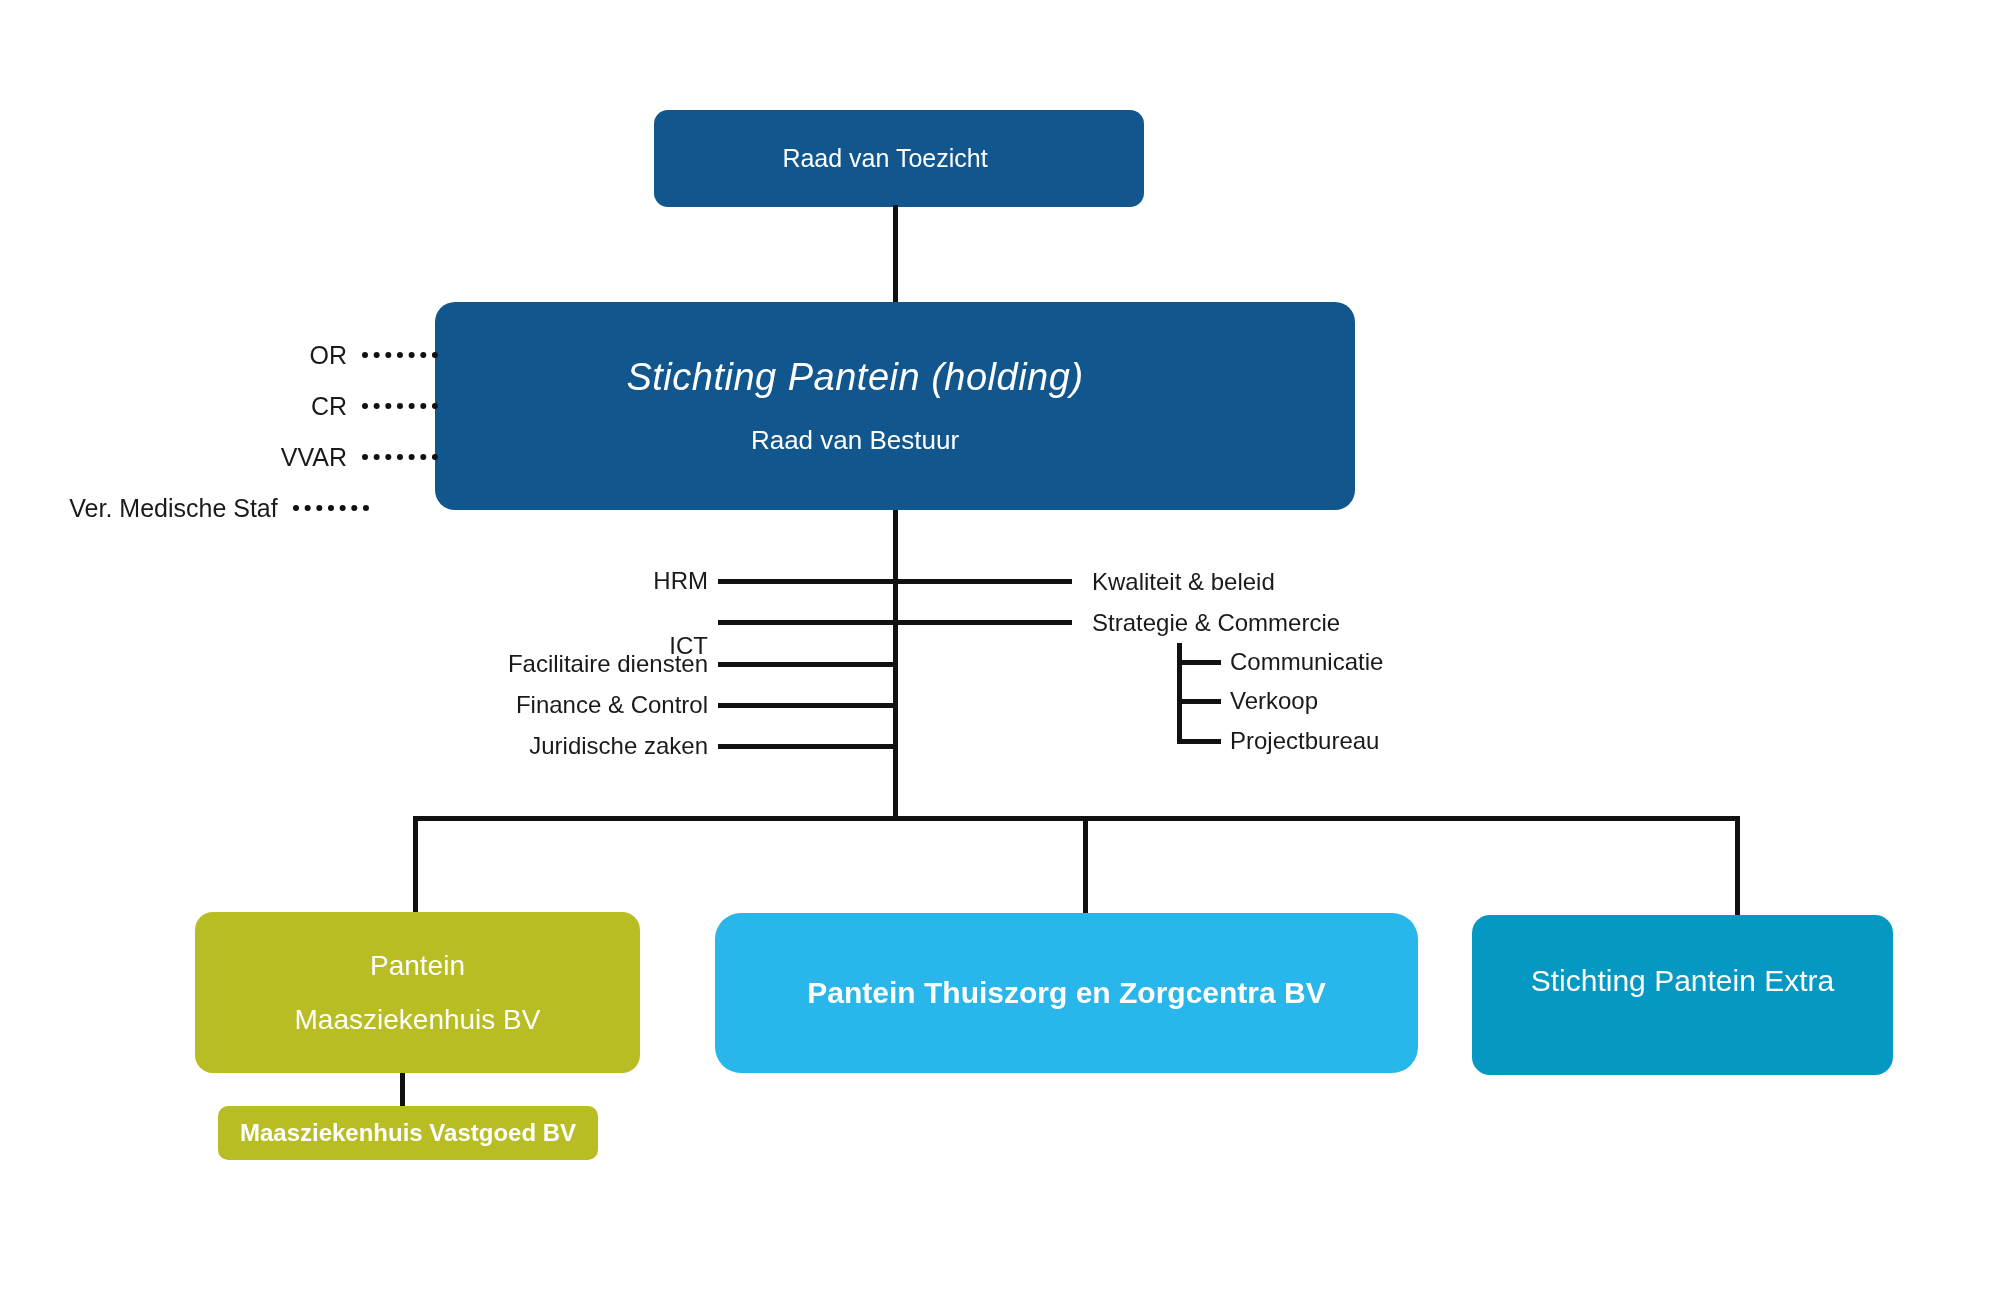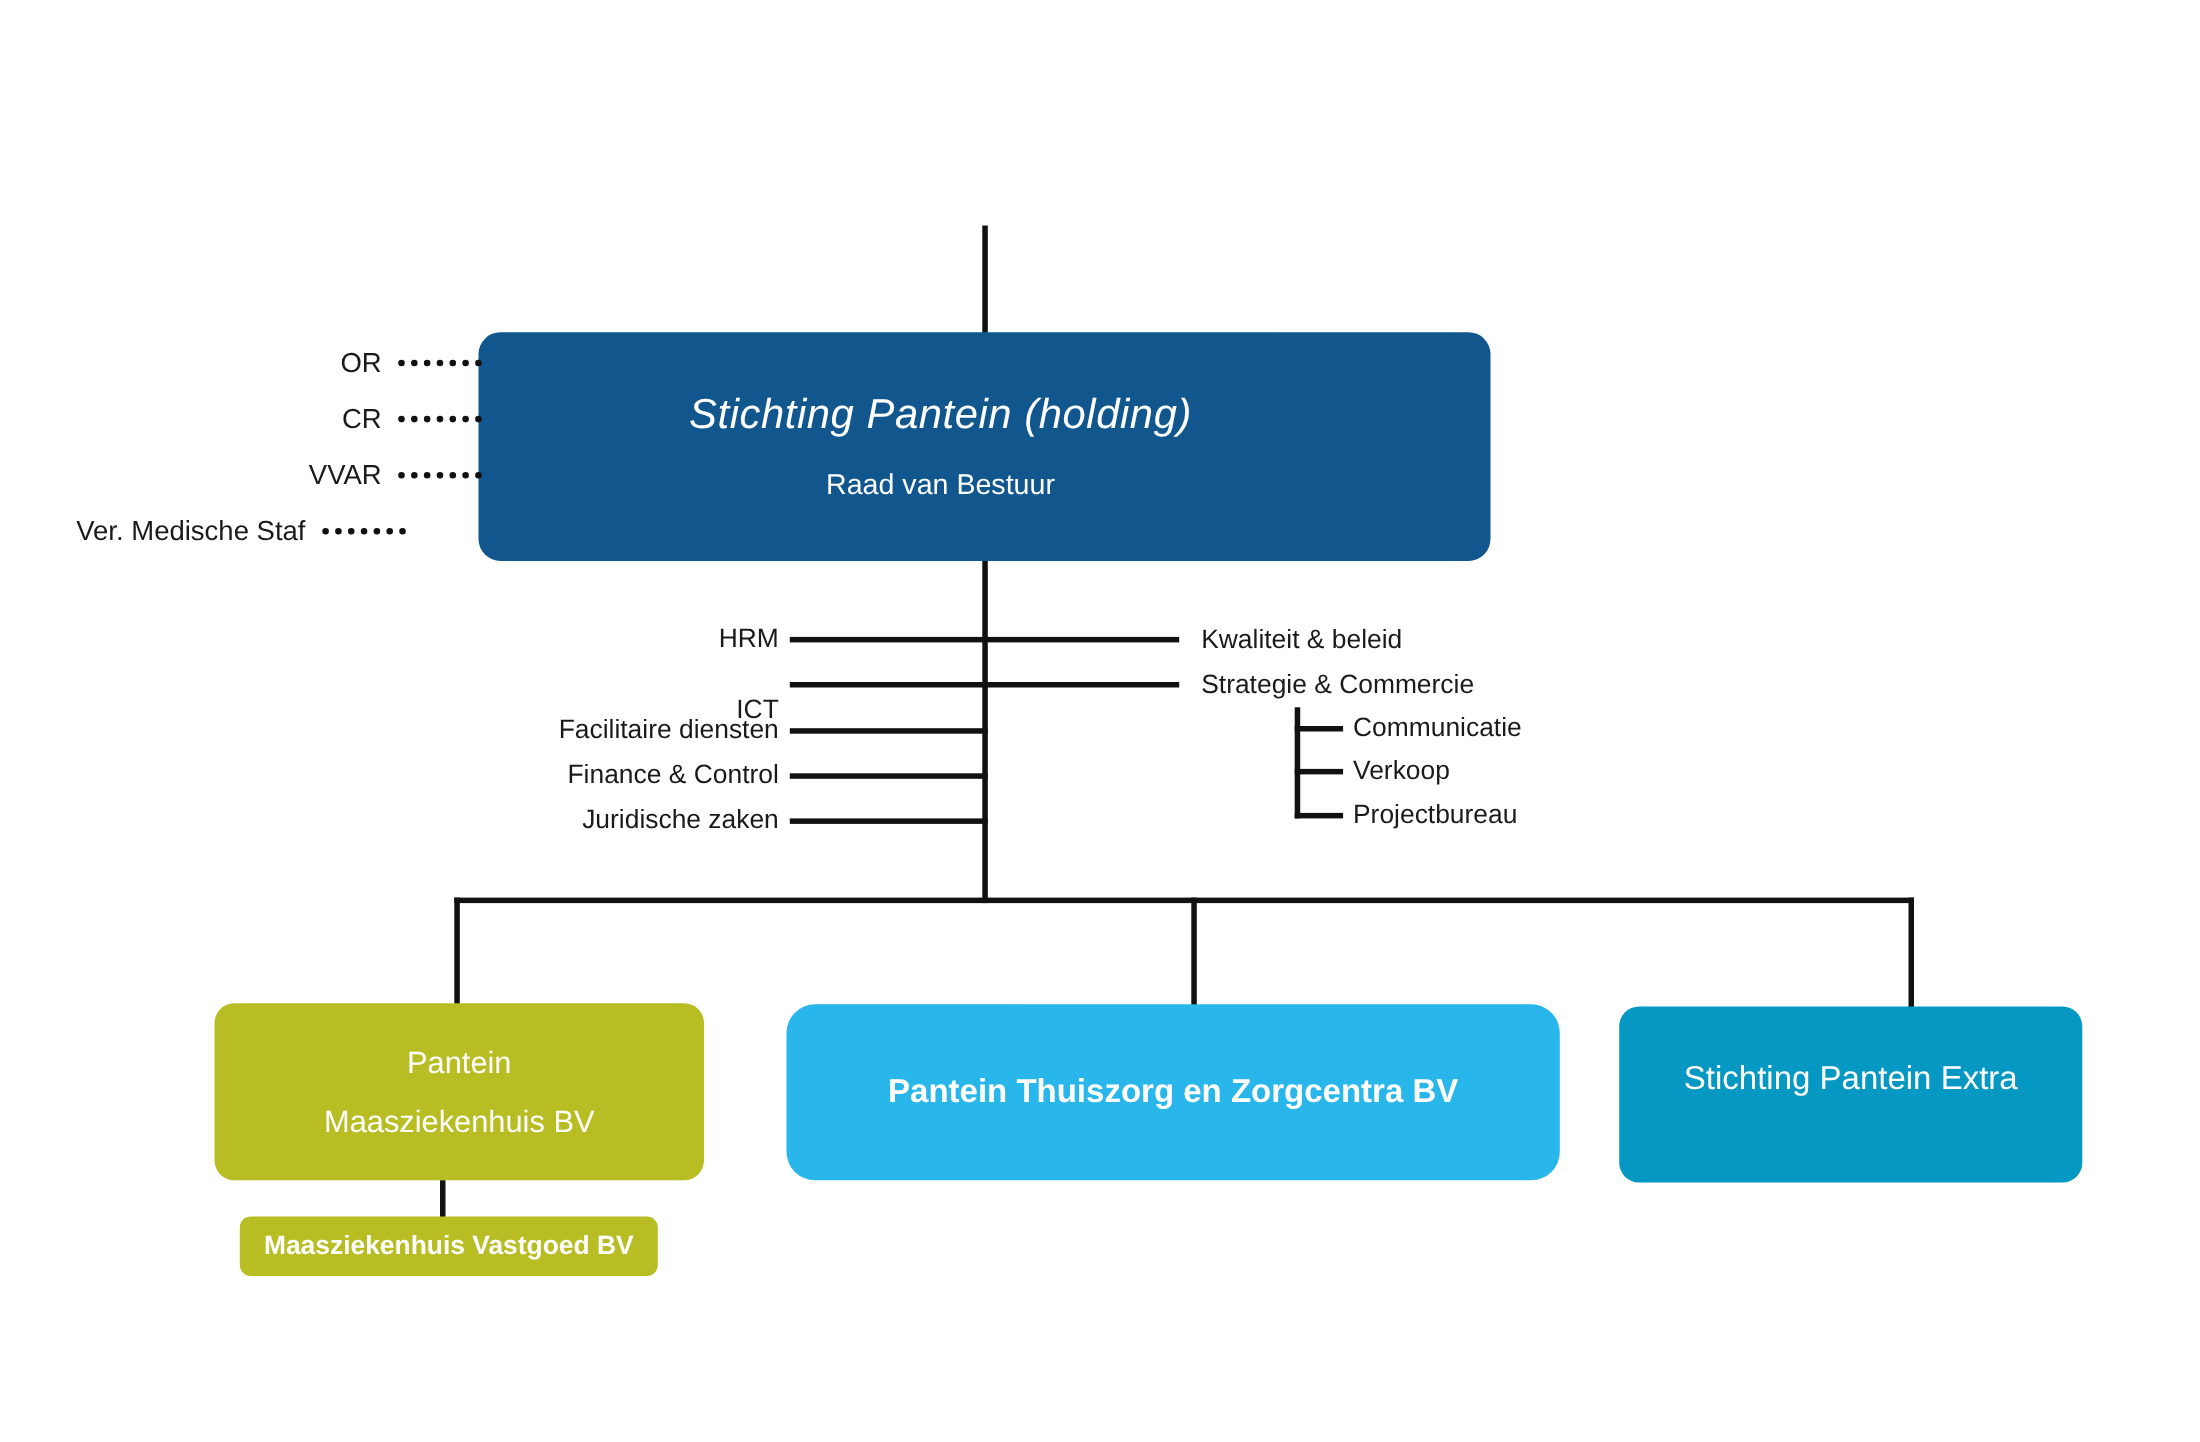--- a/index.html
+++ b/index.html
@@ -38,20 +38,21 @@
   }
   .adv-row {
     position: absolute;
     left: 0;
     width: 438px;
     height: 36px;
     display: flex;
     align-items: center;
     justify-content: flex-end;
     gap: 15px;
+    margin-top: 25px;
   }
   .adv-label {
     color: #1a1a1a;
     font-size: 25px;
     white-space: nowrap;
   }
   .dotted {
     width: 76px;
     height: 0;
     border-top: 6px dotted #111111;
@@ -63,20 +64,23 @@
   .lime-line { font-size: 28px; line-height: 38px; }
   .blue-box-label { font-size: 30px; font-weight: 600; }
   .teal-box-label { font-size: 30px; }
   .vastgoed-label { font-size: 24px; font-weight: 700; }
 </style>
 </head>
 <body>
 
 <div class="canvas">
 
+  <div class="box dark-blue" style="left:654px; top:110px; width:490px; height:97px; border-radius:14px; padding-right:28px;">
+    <div class="top-box-label">Raad van Toezicht</div>
+  </div>
 
   <div class="v-line" style="left:893px; top:205px; width:5px; height:100px;"></div>
 
   <div class="box dark-blue" style="left:435px; top:302px; width:920px; height:208px; border-radius:20px;">
     <div class="holding-text">
       <div class="holding-title">Stichting Pantein (holding)</div>
       <div class="holding-subtitle">Raad van Bestuur</div>
     </div>
   </div>
 

